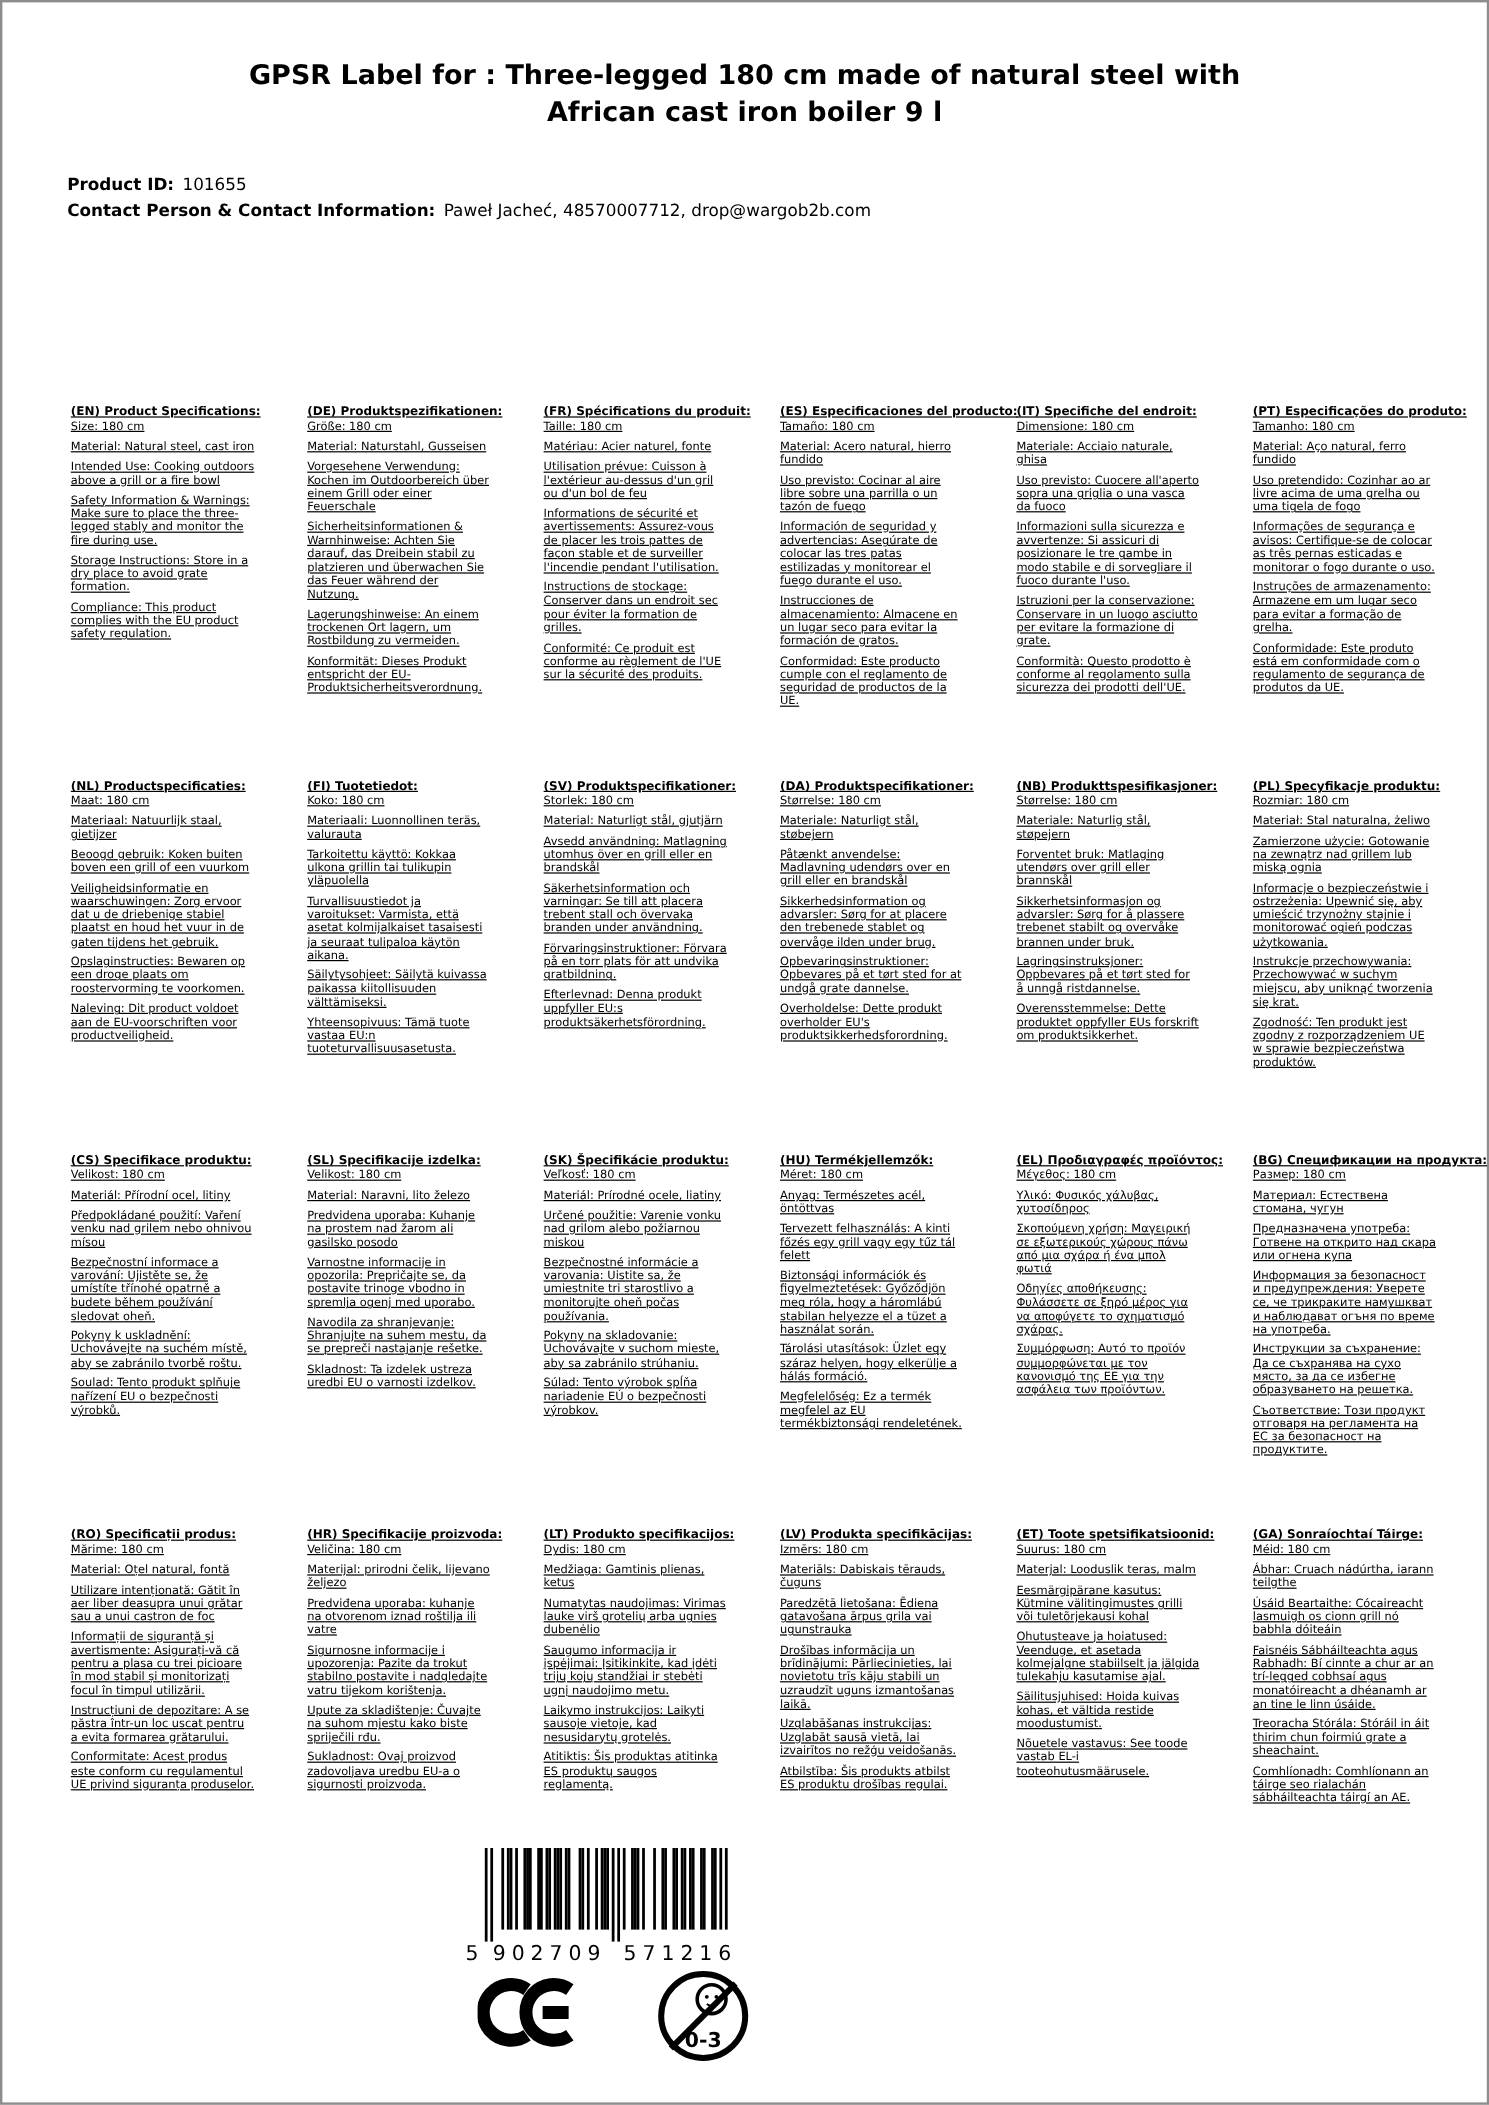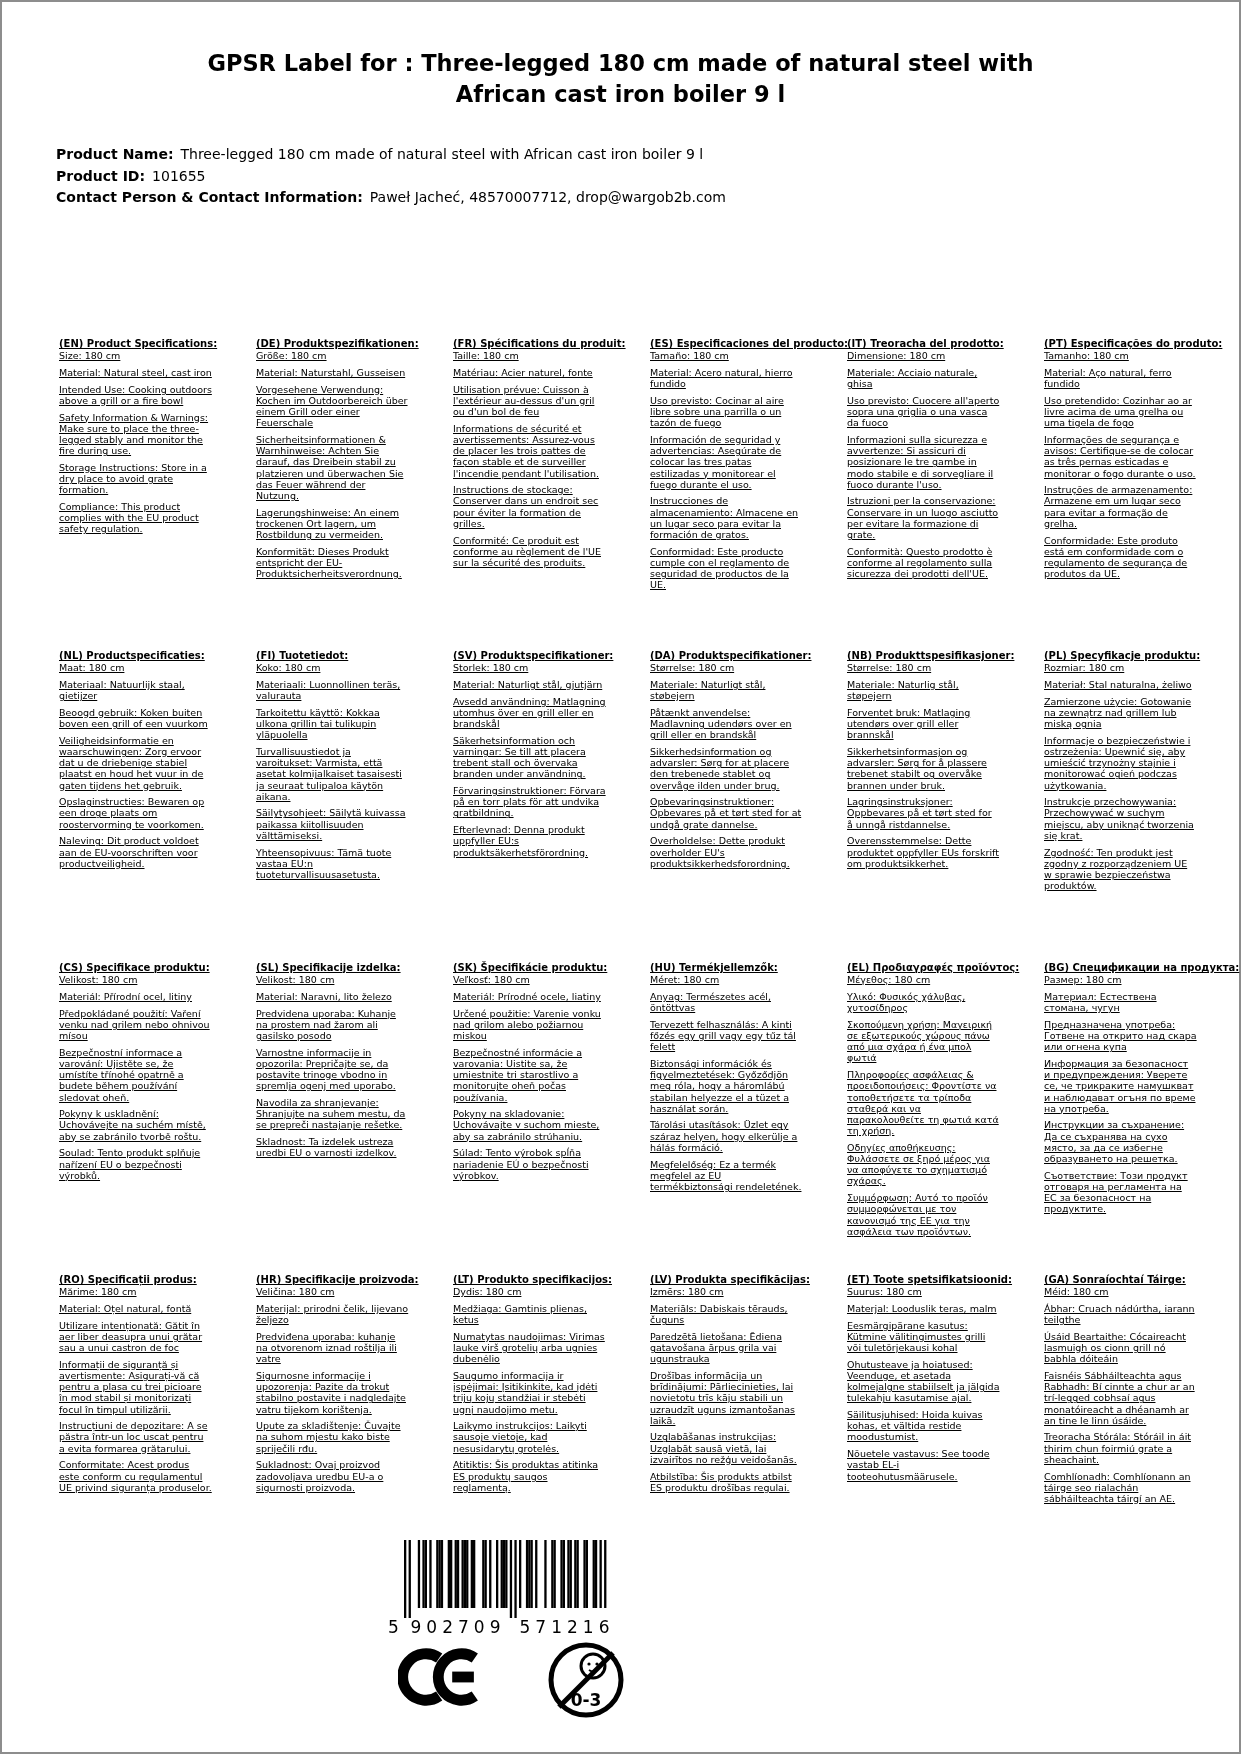--- a/index.html
+++ b/index.html
@@ -25,21 +25,20 @@
   .age-warning{position:absolute;left:546px;top:1636px;}
 </style>
 </head>
 <body>
 
 <div class="page-border"></div>
 
 <h1 class="title">GPSR Label for : Three-legged 180 cm made of natural steel with African cast iron boiler 9 l</h1>
 
 <div class="info">
-    <div class="info-line"><b>Product Name:</b><span>Three-legged 180 cm made of natural steel with African cast iron boiler 9 l</span></div>
     <div class="info-line"><b>Product ID:</b><span>101655</span></div>
     <div class="info-line"><b>Contact Person &amp; Contact Information:</b><span>Paweł Jacheć, 48570007712, drop@wargob2b.com</span></div>
   </div>
 
 <div class="grid">
     <div class="lang-row">
       <div class="lang-cell">
         <div class="lang-header">(EN) Product Specifications:</div>
         <p>Size: 180 cm</p>
         <p>Material: Natural steel, cast iron</p>
@@ -69,21 +68,21 @@
       <div class="lang-cell">
         <div class="lang-header">(ES) Especificaciones del producto:</div>
         <p>Tamaño: 180 cm</p>
         <p>Material: Acero natural, hierro fundido</p>
         <p>Uso previsto: Cocinar al aire libre sobre una parrilla o un tazón de fuego</p>
         <p>Información de seguridad y advertencias: Asegúrate de colocar las tres patas estilizadas y monitorear el fuego durante el uso.</p>
         <p>Instrucciones de almacenamiento: Almacene en un lugar seco para evitar la formación de gratos.</p>
         <p>Conformidad: Este producto cumple con el reglamento de seguridad de productos de la UE.</p>
       </div>
       <div class="lang-cell">
-        <div class="lang-header">(IT) Treoracha del prodotto:</div>
+        <div class="lang-header">(IT) Specifiche del endroit:</div>
         <p>Dimensione: 180 cm</p>
         <p>Materiale: Acciaio naturale, ghisa</p>
         <p>Uso previsto: Cuocere all'aperto sopra una griglia o una vasca da fuoco</p>
         <p>Informazioni sulla sicurezza e avvertenze: Si assicuri di posizionare le tre gambe in modo stabile e di sorvegliare il fuoco durante l'uso.</p>
         <p>Istruzioni per la conservazione: Conservare in un luogo asciutto per evitare la formazione di grate.</p>
         <p>Conformità: Questo prodotto è conforme al regolamento sulla sicurezza dei prodotti dell'UE.</p>
       </div>
       <div class="lang-cell">
         <div class="lang-header">(PT) Especificações do produto:</div>
         <p>Tamanho: 180 cm</p>
@@ -185,21 +184,20 @@
         <p>Tervezett felhasználás: A kinti főzés egy grill vagy egy tűz tál felett</p>
         <p>Biztonsági információk és figyelmeztetések: Győződjön meg róla, hogy a háromlábú stabilan helyezze el a tüzet a használat során.</p>
         <p>Tárolási utasítások: Üzlet egy száraz helyen, hogy elkerülje a hálás formáció.</p>
         <p>Megfelelőség: Ez a termék megfelel az EU termékbiztonsági rendeletének.</p>
       </div>
       <div class="lang-cell">
         <div class="lang-header">(EL) Προδιαγραφές προϊόντος:</div>
         <p>Μέγεθος: 180 cm</p>
         <p>Υλικό: Φυσικός χάλυβας, χυτοσίδηρος</p>
         <p>Σκοπούμενη χρήση: Μαγειρική σε εξωτερικούς χώρους πάνω από μια σχάρα ή ένα μπολ φωτιά</p>
-        <p>Πληροφορίες ασφάλειας &amp; προειδοποιήσεις: Φροντίστε να τοποθετήσετε τα τρίποδα σταθερά και να παρακολουθείτε τη φωτιά κατά τη χρήση.</p>
         <p>Οδηγίες αποθήκευσης: Φυλάσσετε σε ξηρό μέρος για να αποφύγετε το σχηματισμό σχάρας.</p>
         <p>Συμμόρφωση: Αυτό το προϊόν συμμορφώνεται με τον κανονισμό της ΕΕ για την ασφάλεια των προϊόντων.</p>
       </div>
       <div class="lang-cell">
         <div class="lang-header">(BG) Спецификации на продукта:</div>
         <p>Размер: 180 cm</p>
         <p>Материал: Естествена стомана, чугун</p>
         <p>Предназначена употреба: Готвене на открито над скара или огнена купа</p>
         <p>Информация за безопасност и предупреждения: Уверете се, че трикраките намушкват и наблюдават огъня по време на употреба.</p>
         <p>Инструкции за съхранение: Да се съхранява на сухо място, за да се избегне образуването на решетка.</p>

